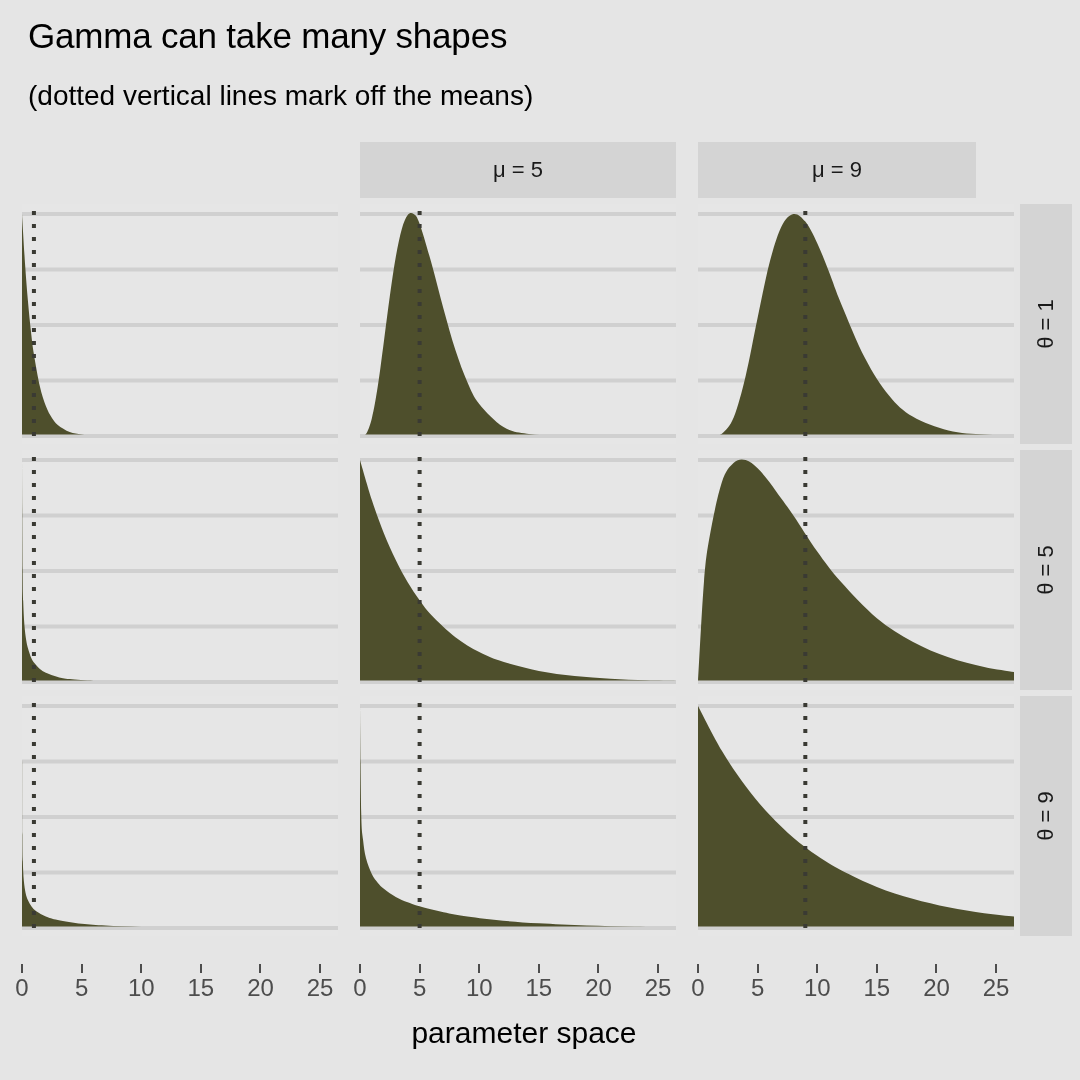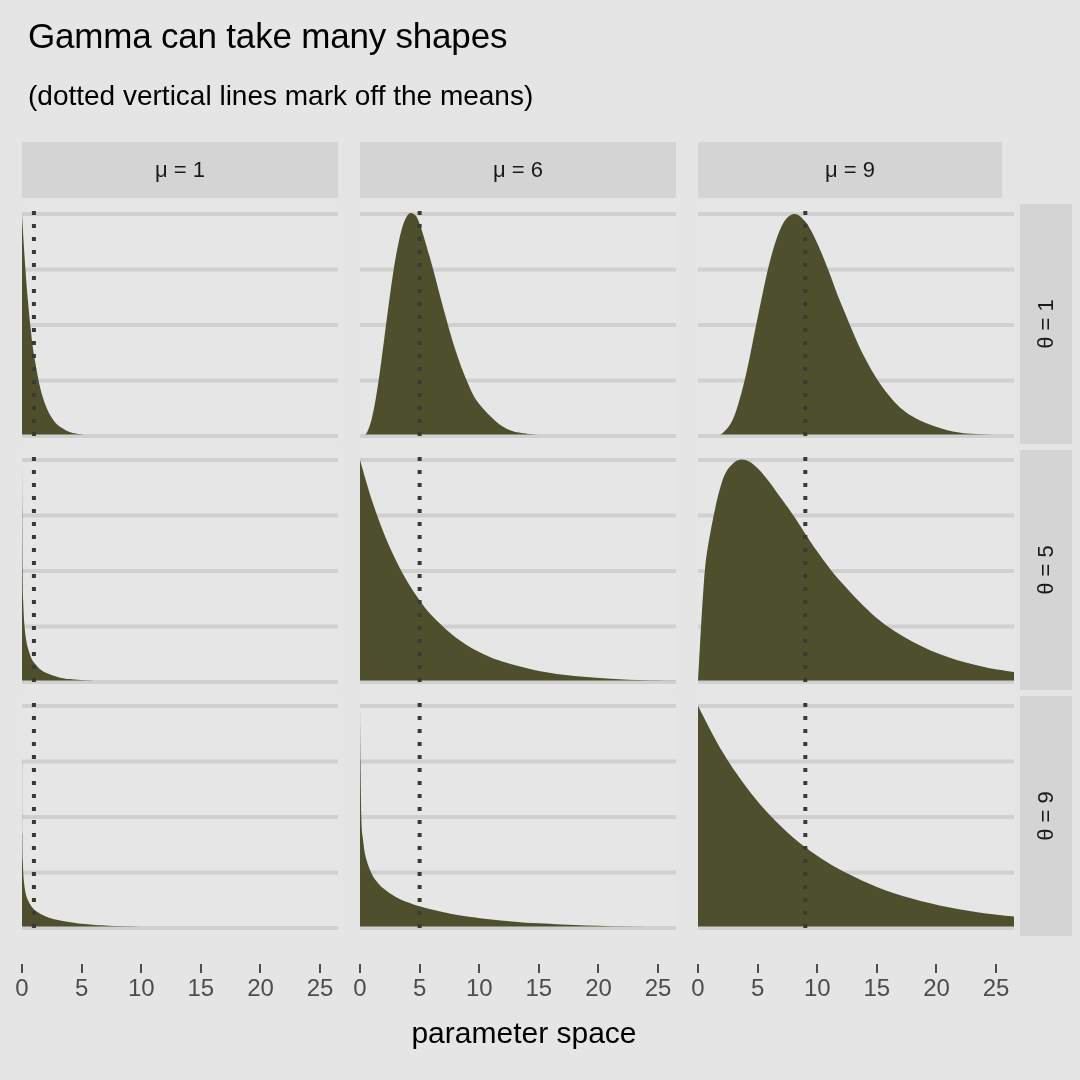--- a/index.html
+++ b/index.html
@@ -114,23 +114,22 @@
 </style>
 </head>
 <body>
 
 <div id="plot-root">
 
   <div id="subtitle">(dotted vertical lines mark off the means)</div>
   <div id="title">Gamma can take many shapes</div>
 
   <div id="grid">
-      <div class="col-strip" style="left: 0px; top: 0px; width: 316px;">μ = 1</div>
-      <div class="col-strip" style="left: 338px; top: 0px; width: 316px;">μ = 6</div>
-      <div class="col-strip" style="left: 676px; top: 0px; width: 304px;">μ = 9</div>
+      <div class="col-strip" style="left: 338px; top: 0px; width: 316px;">μ = 5</div>
+      <div class="col-strip" style="left: 676px; top: 0px; width: 278px;">μ = 9</div>
       <div class="row-strip" style="left: 998px; top: 62px; height: 240px;">
         <span>θ = 1</span>
       </div>
       <div class="row-strip" style="left: 998px; top: 308px; height: 240px;">
         <span>θ = 5</span>
       </div>
       <div class="row-strip" style="left: 998px; top: 554px; height: 240px;">
         <span>θ = 9</span>
       </div>
       <div class="panel" style="left: 0px; top: 62px; width: 316px; height: 240px; background: rgb(230, 230, 230);">

